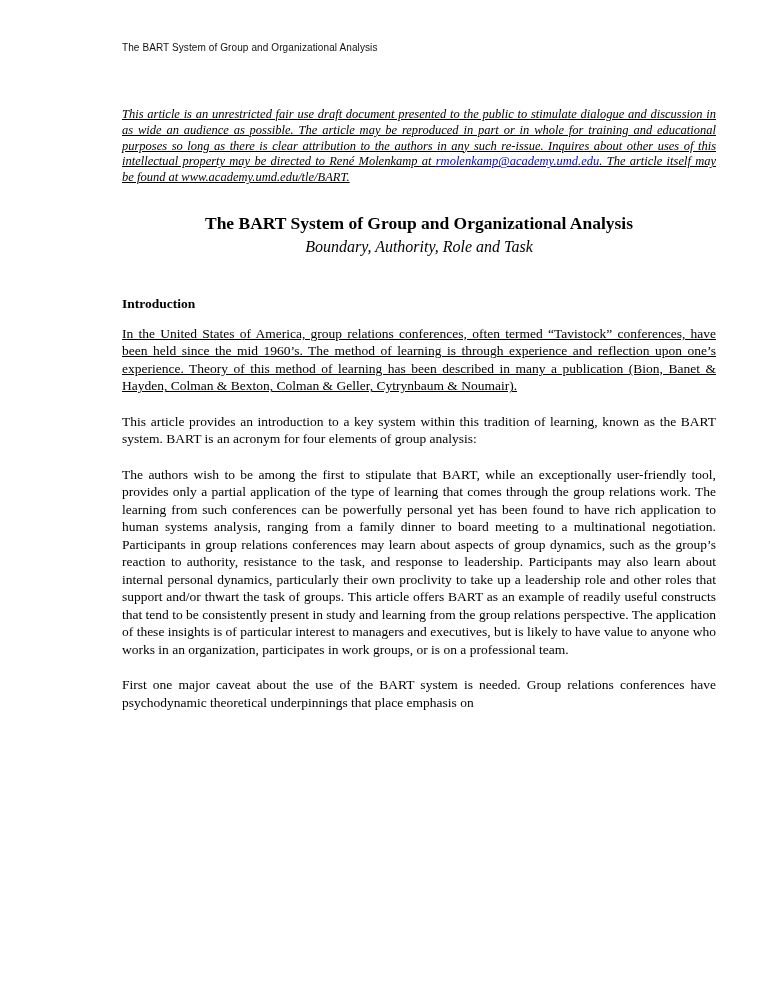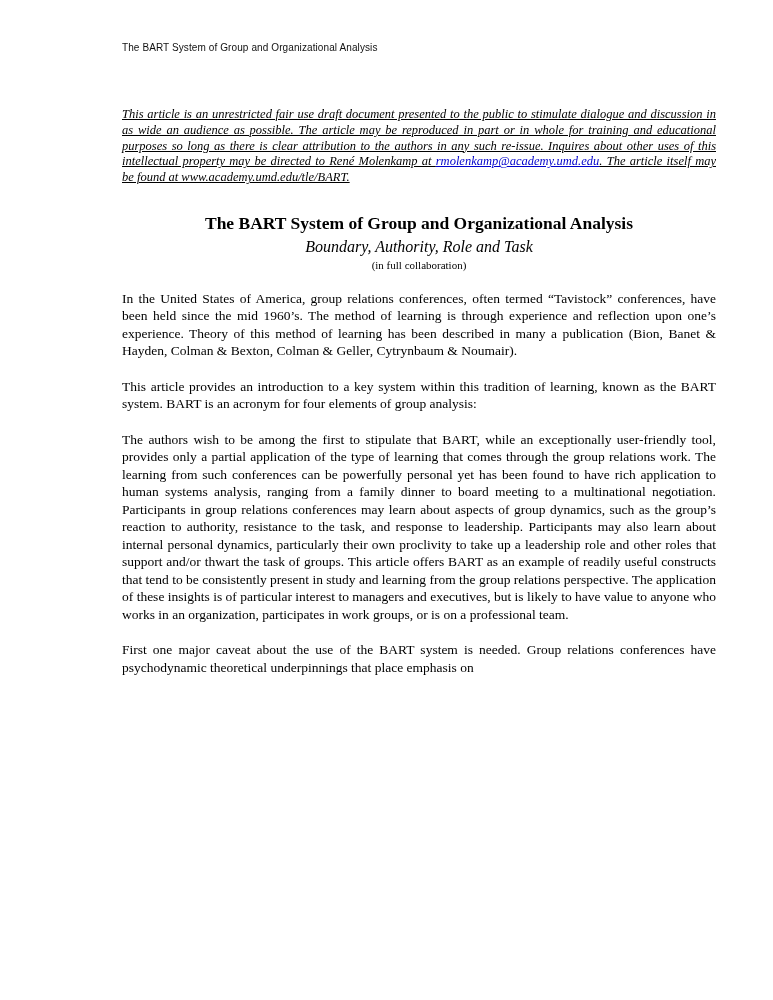--- a/index.html
+++ b/index.html
@@ -125,22 +125,22 @@
 
   <div class="content">
 
     <p class="disclaimer"><span>This article is an unrestricted fair use draft document presented to the public to stimulate dialogue and discussion in as wide an audience as possible.  The article may be reproduced in part or in whole for training and educational purposes so long as there is clear attribution to the authors in any such re-issue. Inquires about other uses of this intellectual property may be directed to René Molenkamp at </span><a class="email-link" href="#">rmolenkamp@academy.umd.edu</a><span>. The article itself may be found at www.academy.umd.edu/tle/BART.</span></p>
 
     <h1 class="doc-title">The BART System of Group and Organizational Analysis</h1>
 
     <h2 class="doc-subtitle">Boundary, Authority, Role and Task</h2>
 
 
-    <p class="collab">(in full collaboration)</p>
 
+    <h3 class="section-heading">Introduction</h3>
 
     <p class="para">In the United States of America, group relations conferences, often termed “Tavistock” conferences, have been held since the mid 1960’s.  The method of learning is through experience and reflection upon one’s experience.  Theory of this method of learning has been described in many a publication (Bion, Banet &amp; Hayden, Colman &amp; Bexton, Colman &amp; Geller, Cytrynbaum &amp; Noumair).</p>
 
     <p class="para">This article provides an introduction to a key system within this tradition of learning, known as the BART system.  BART is an acronym for four elements of group analysis:</p>
 
 
     <p class="para">The authors wish to be among the first to stipulate that BART, while an exceptionally user-friendly tool, provides only a partial application of the type of learning that comes through the group relations work.  The learning from such conferences can be powerfully personal yet has been found to have rich application to human systems analysis, ranging from a family dinner to board meeting to a multinational negotiation.  Participants in group relations conferences may learn about aspects of group dynamics, such as the group’s reaction to authority, resistance to the task, and response to leadership. Participants may also learn about internal personal dynamics, particularly their own proclivity to take up a leadership role and other roles that support and/or thwart the task of groups.  This article offers BART as an example of readily useful constructs that tend to be consistently present in study and learning from the group relations perspective.  The application of these insights is of particular interest to managers and executives, but is likely to have value to anyone who works in an organization, participates in work groups, or is on a professional team.</p>
 
     <p class="para">First one major caveat about the use of the BART system is needed. Group relations conferences have psychodynamic theoretical underpinnings that place emphasis on</p>
 

